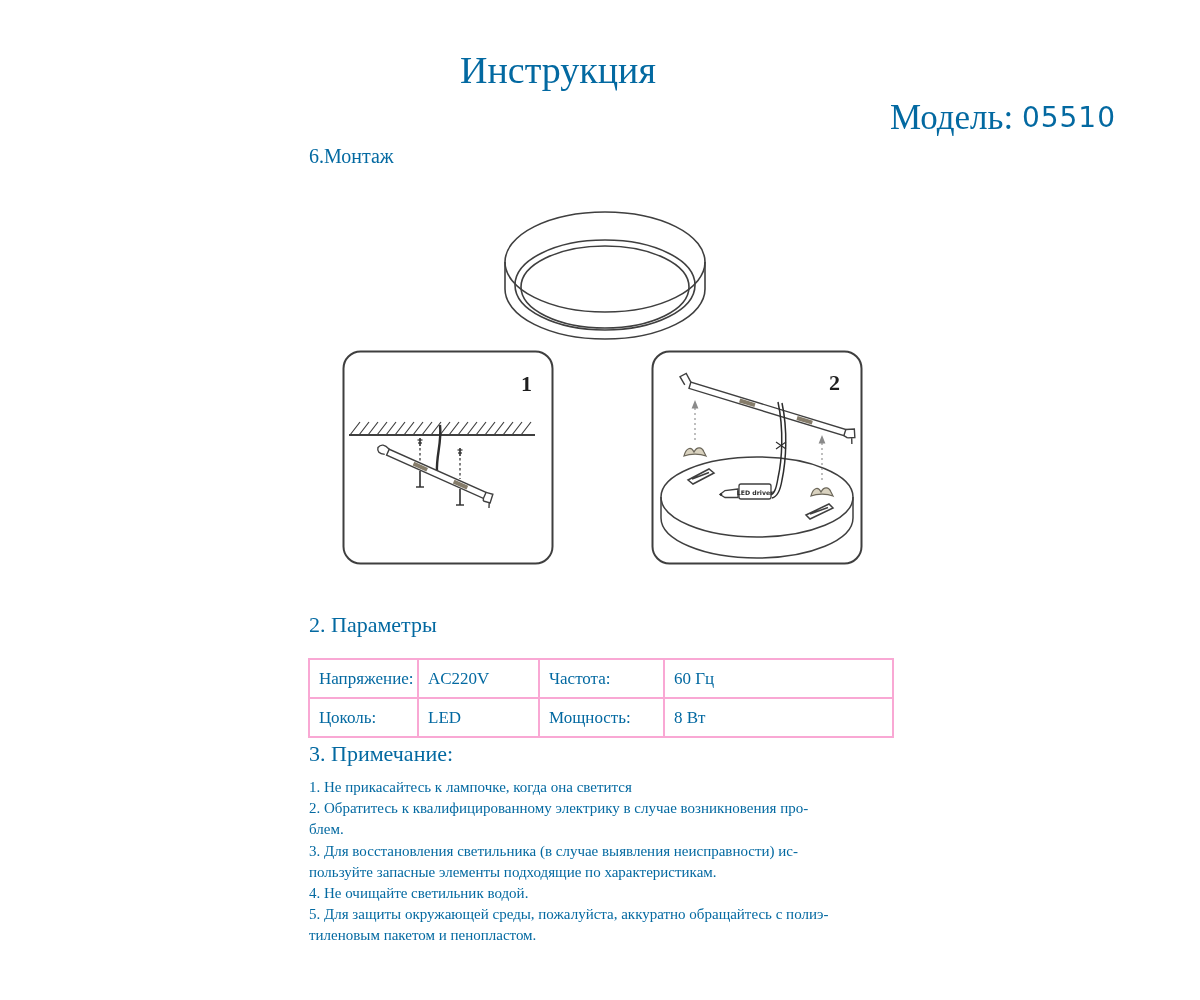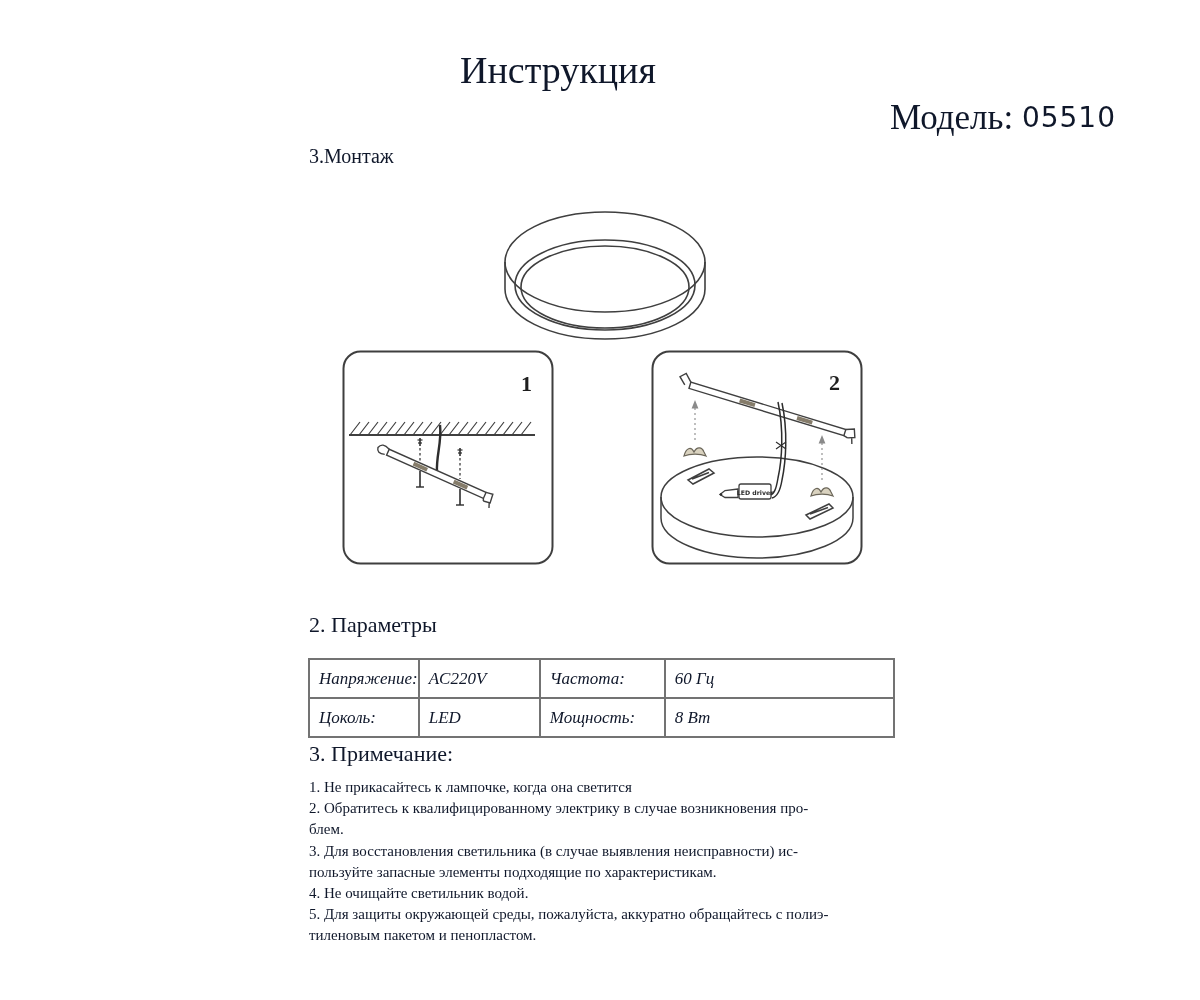--- a/index.html
+++ b/index.html
@@ -1,39 +1,39 @@
 <!DOCTYPE html>
 <html><head>
 <meta charset="utf-8">
 <style>
   html,body{margin:0;padding:0;background:#ffffff;}
   .page{
     position:relative;width:1200px;height:1000px;background:#ffffff;
-    font-family:"Liberation Serif","DejaVu Serif",serif;color:#0f172a;
+    font-family:"Liberation Serif","DejaVu Serif",serif;color:#0369a1;
     overflow:hidden;
   }
   .abs{position:absolute;}
   .title-block{left:0;top:50px;width:1116px;text-align:center;}
   .doc-title{font-size:38px;line-height:1.1;}
   .model-line{font-size:35px;line-height:1.1;margin-top:7px;text-align:right;}
   .model-number{
     font-family:"DejaVu Sans","Liberation Sans",sans-serif;
     font-size:28px;letter-spacing:1px;position:relative;top:-2px;
   }
   .section-heading{font-size:22px;}
   .montage-heading{left:309px;top:145px;font-size:20px;}
   .param-heading{left:309px;top:612px;}
   .notes-heading{left:309px;top:741px;}
   .param-table{
     left:308px;top:658px;border-collapse:collapse;table-layout:fixed;
     font-size:17px;
   }
   .param-table td{
-    border:2px solid #737373;height:37px;padding:0 0 0 9px;
-    vertical-align:middle;white-space:nowrap;font-style:italic;
+    border:2px solid #f9a8d4;height:37px;padding:0 0 0 9px;
+    vertical-align:middle;white-space:nowrap;
   }
   .notes-block{left:309px;top:777px;width:600px;font-size:15px;}
   .note-line{line-height:21.2px;white-space:nowrap;}
   .figure-panel-svg{overflow:visible;}
   svg text.fig-num{
     font-family:"Liberation Serif","DejaVu Serif",serif;
     font-size:22px;font-weight:600;fill:#1e1e1e;
   }
   svg text.driver-label{
     font-family:"DejaVu Sans","Liberation Sans",sans-serif;
@@ -46,21 +46,21 @@
 <div class="page">
 
   <div class="abs title-block">
     <div class="doc-title">Инструкция</div>
     <div class="model-line">
       <span>Модель:</span>
       <span class="model-number">05510</span>
     </div>
   </div>
 
-  <div class="abs montage-heading">3.Монтаж</div>
+  <div class="abs montage-heading">6.Монтаж</div>
 
   <svg class="abs figure-panel-svg" style="left:495px;top:198px;" width="220" height="150" viewBox="0 0 220 150">
     <g fill="none" stroke="#3f3f3f" stroke-width="1.6">
       <ellipse cx="110" cy="64" rx="100" ry="50"></ellipse>
       <line x1="10" y1="64" x2="10" y2="91"></line>
       <line x1="210" y1="64" x2="210" y2="91"></line>
       <path d="M10 91 A 100 50 0 0 0 210 91"></path>
       <ellipse cx="110" cy="87" rx="90" ry="45"></ellipse>
       <ellipse cx="110" cy="89" rx="84" ry="41"></ellipse>
     </g>

